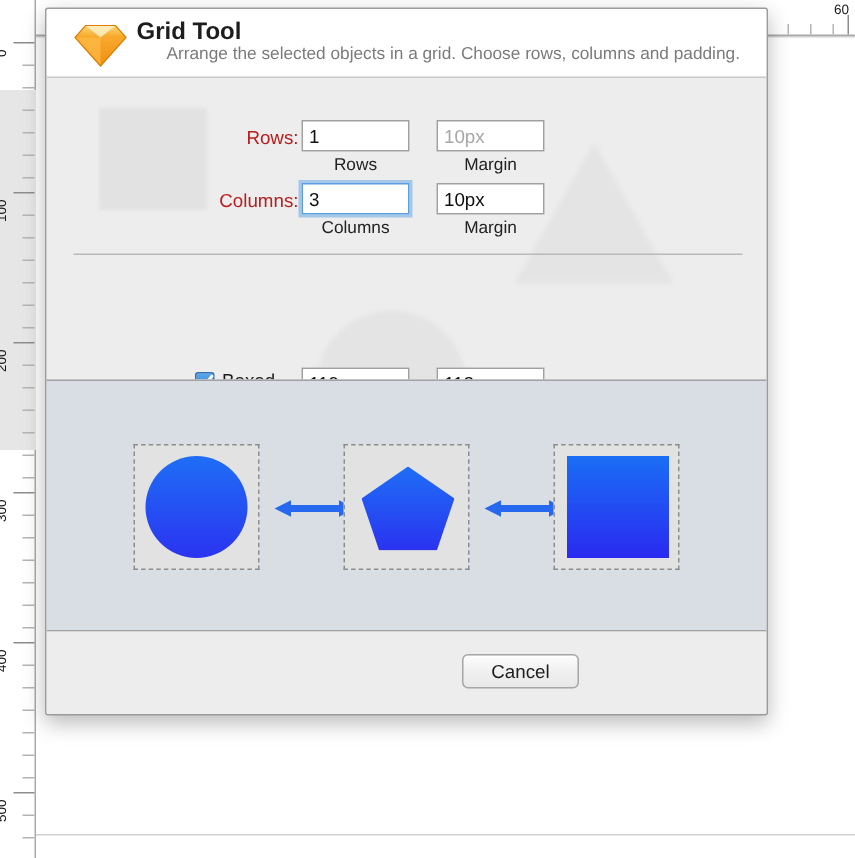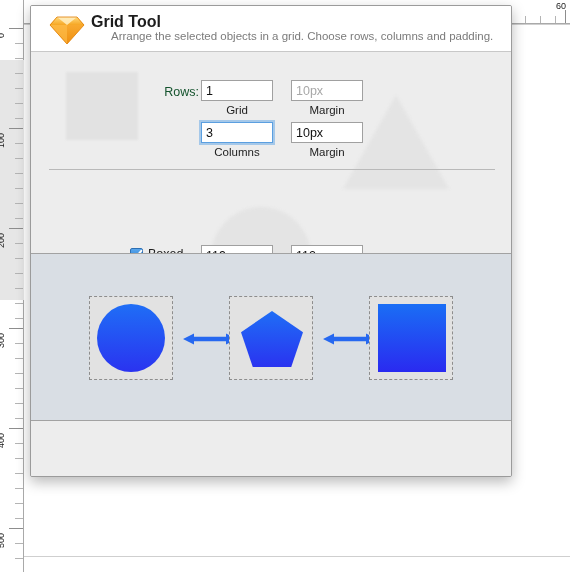--- a/index.html
+++ b/index.html
@@ -151,21 +151,21 @@
     position: absolute;
     left: 180px; top: 155px;
     width: 100px; height: 100px;
     border-radius: 50%;
     background: #e4e4e4;
     filter: blur(1.4px);
   }
   .field-label {
     position: absolute;
     font-size: 12.5px;
-    color: #14532d;
+    color: #b91c1c;
     text-align: right;
     white-space: nowrap;
   }
   .tfield {
     position: absolute;
     width: 72px;
     height: 21px;
     background: #ffffff;
     border: 1px solid #a0a0a0;
     box-sizing: border-box;
@@ -371,25 +371,26 @@
     <div class="dlg-subtitle">Arrange the selected objects in a grid. Choose rows, columns and padding.</div>
   </div>
 
   <div class="dlg-form">
     <div class="wm-square"></div>
     <div class="wm-triangle"></div>
     <div class="wm-circle"></div>
 
     <div class="field-label" style="left:90px; top:33px; width:78px;">Rows:</div>
     <input class="tfield" type="text" style="left: 170px; top: 28px;" value="1">
-    <div class="sub-label" style="left:151px; top:52px;">Grid</div>
+    <div class="sub-label" style="left:151px; top:52px;">Rows</div>
 
     <input class="tfield placeholder" type="text" style="left: 260px; top: 28px;" value="10px">
     <div class="sub-label" style="left:241px; top:52px;">Margin</div>
 
+    <div class="field-label" style="left:70px; top:75px; width:98px;">Columns:</div>
     <input class="tfield focused" type="text" style="left: 170px; top: 70px;" value="3">
     <div class="sub-label" style="left:151px; top:94px;text-align:center;">Columns</div>
 
     <input class="tfield" type="text" style="left: 260px; top: 70px;" value="10px">
     <div class="sub-label" style="left:241px; top:94px;">Margin</div>
 
     <div class="divider" style="top:117px;"></div>
 
     <div class="checkbox-box" style="left:99px; top:196px;">
       <svg width="11" height="11" viewBox="0 0 11 11">
@@ -424,14 +425,15 @@
         <path d="M0 7 L11 1.5 L11 4.7 L43 4.7 L43 1.5 L54 7 L43 12.5 L43 9.3 L11 9.3 L11 12.5 Z" fill="#2668f0"></path>
       </svg>
     </div>
 
     <div class="cell" style="left:338px;">
       <div class="shape-square"></div>
     </div>
   </div>
 
   <div class="dlg-footer">
+    <button class="btn" style="left:277px; width:78px;">Cancel</button>
   </div>
 </div>
 
 </body></html>

